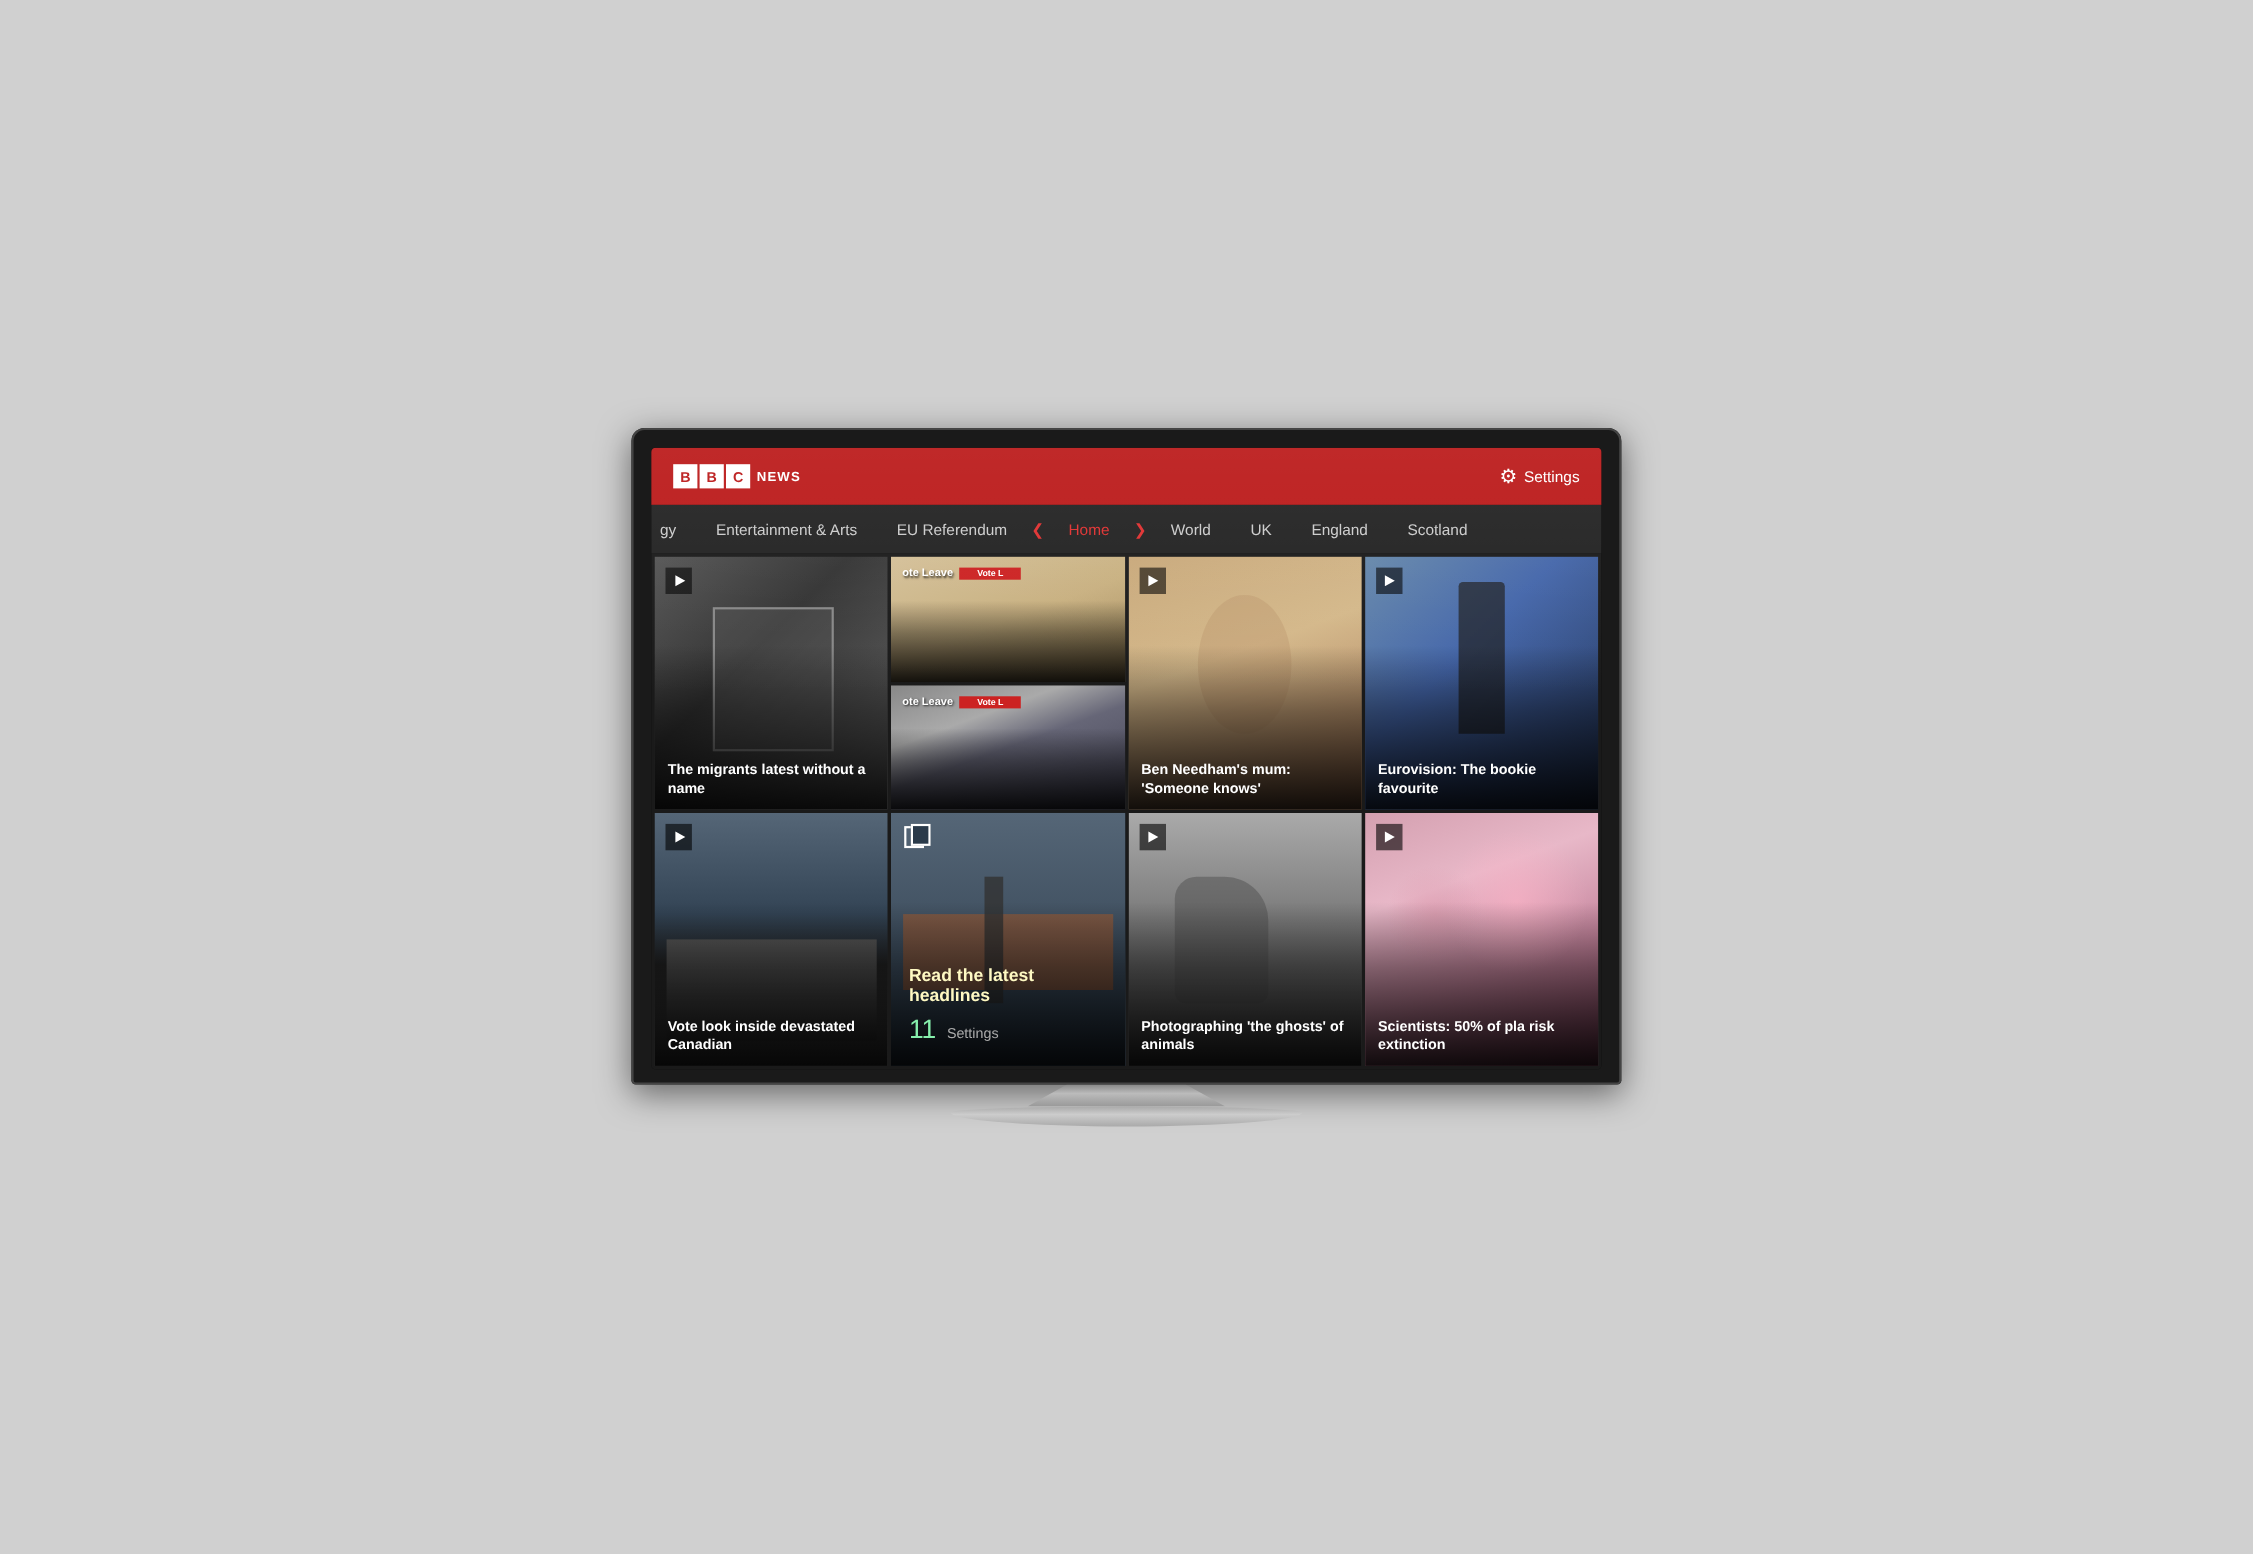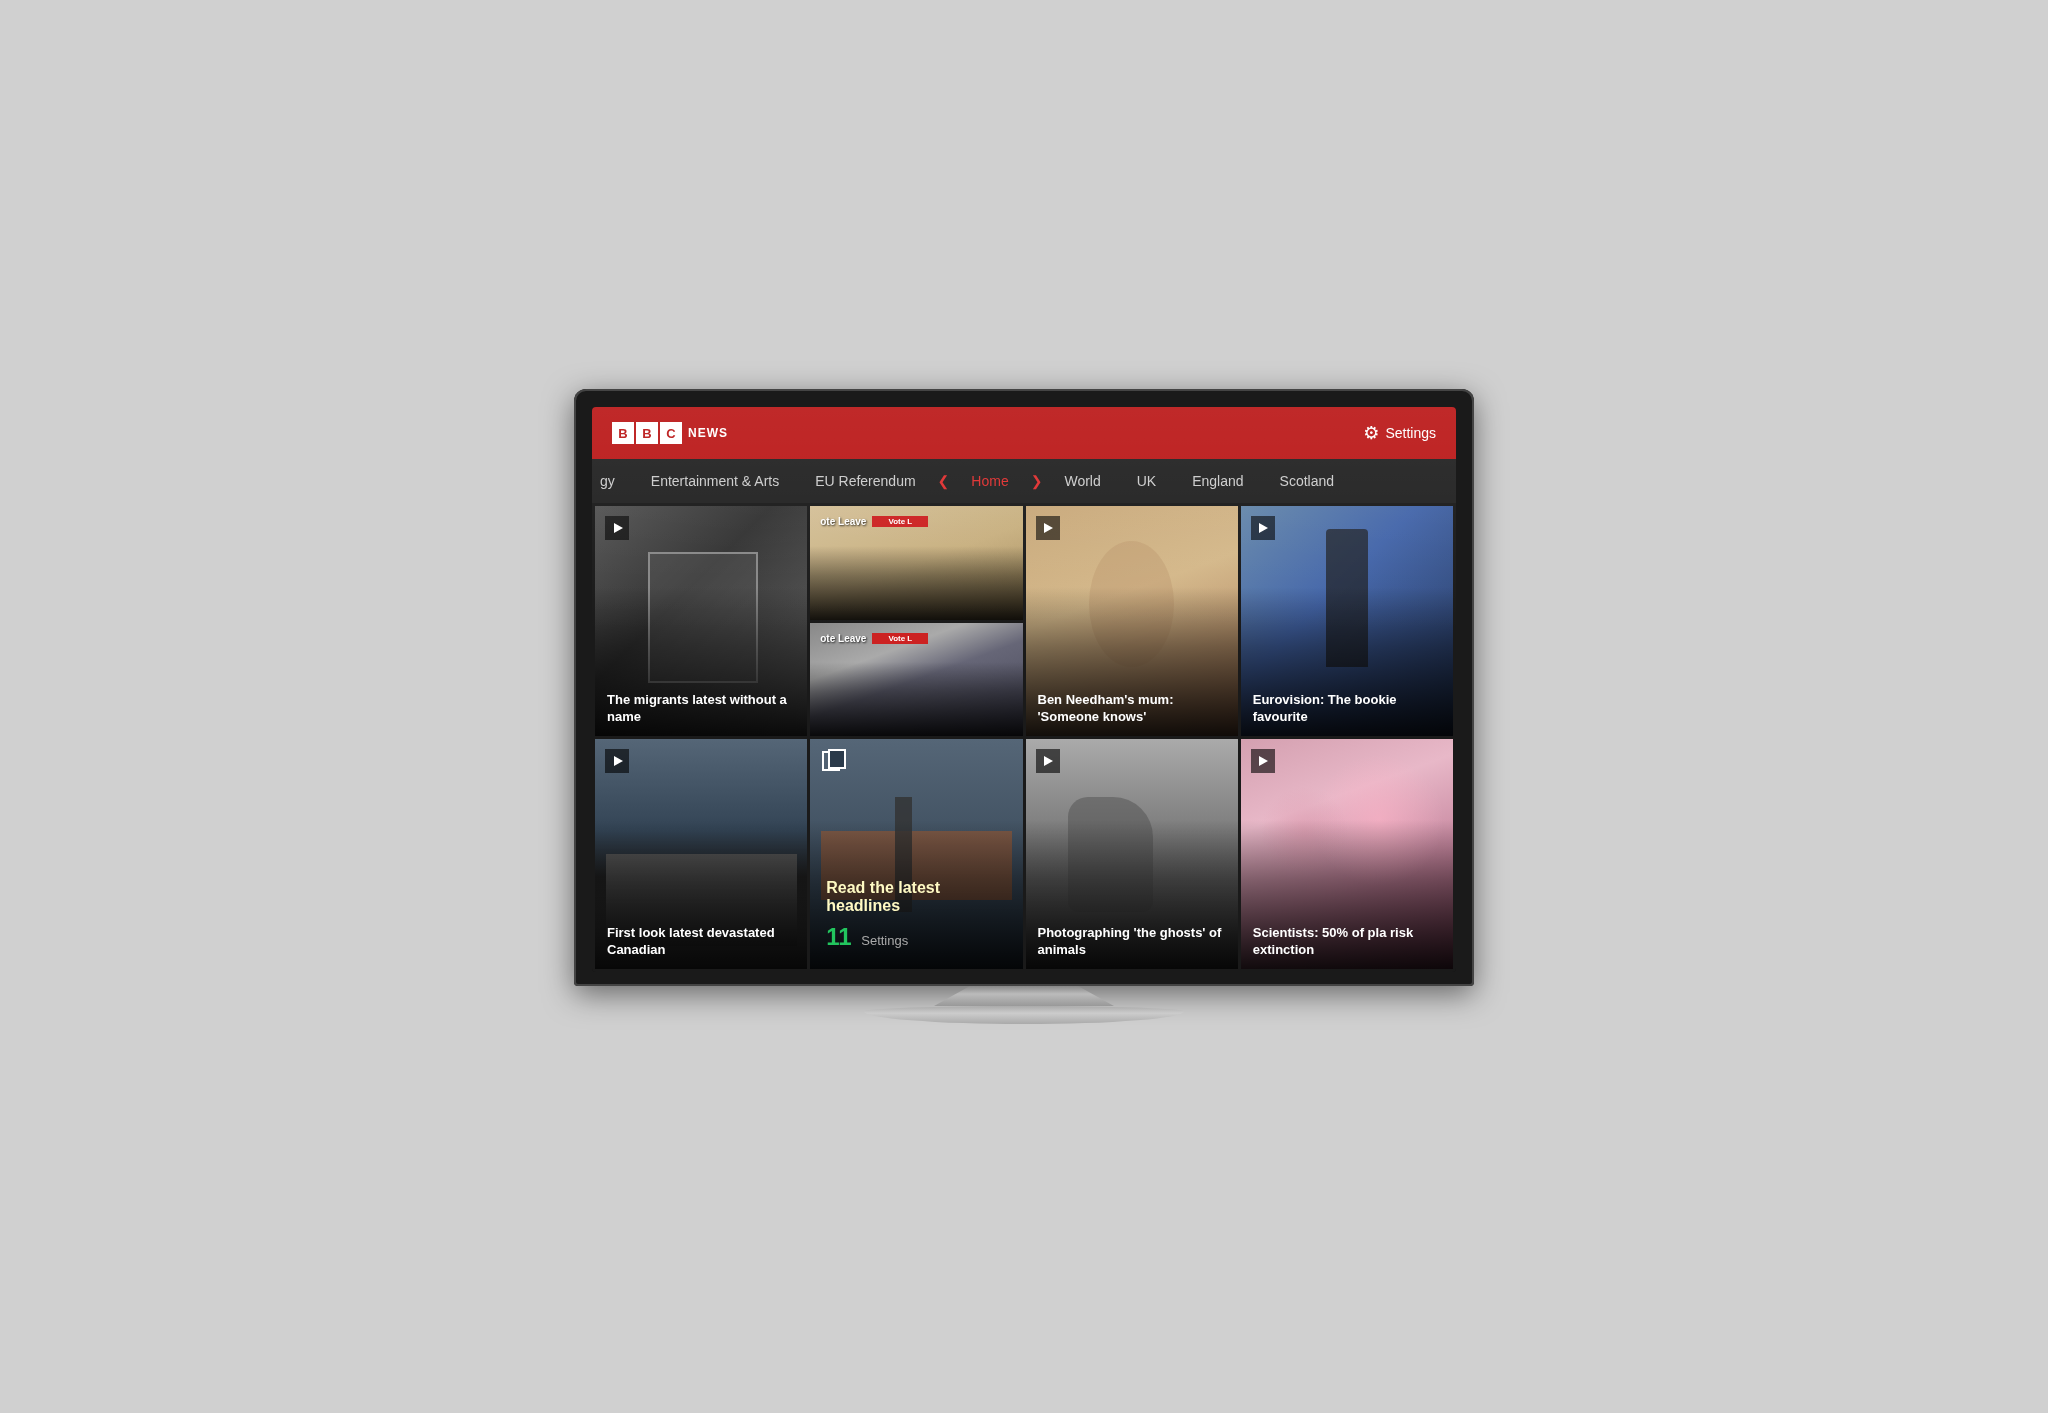--- a/index.html
+++ b/index.html
@@ -253,22 +253,22 @@
       margin-bottom: 8px;
     }
 
     .headlines-count {
       color: #aaa;
       font-size: 13px;
     }
 
     .articles-number {
       font-size: 24px;
-      color: #22c55e;
-      font-weight: bold;
+      color: #86efac;
+      font-weight: normal;
       margin-right: 6px;
     }
 
     
     .eu-card-container {
       display: flex;
       flex-direction: column;
       gap: 3px;
       height: 230px;
     }
@@ -466,21 +466,21 @@
           </div>
         </div>
 
         <div class="news-card">
           <div class="img-canada"></div>
           <div class="card-overlay"></div>
           <div class="play-icon">
             <div class="play-triangle"></div>
           </div>
           <div class="card-text">
-            <div class="card-title">First look latest devastated Canadian</div>
+            <div class="card-title">Vote look inside devastated Canadian</div>
           </div>
         </div>
 
         <div class="headlines-card">
           <div class="img-headlines">
 
             <div style="position:absolute;bottom:30%;left:5%;right:5%;height:30%;background:rgba(255,100,0,0.3);"></div>
             <div style="position:absolute;bottom:25%;left:40%;width:8%;height:50%;background:rgba(50,50,50,0.8);"></div>
           </div>
           <div class="card-overlay"></div>

